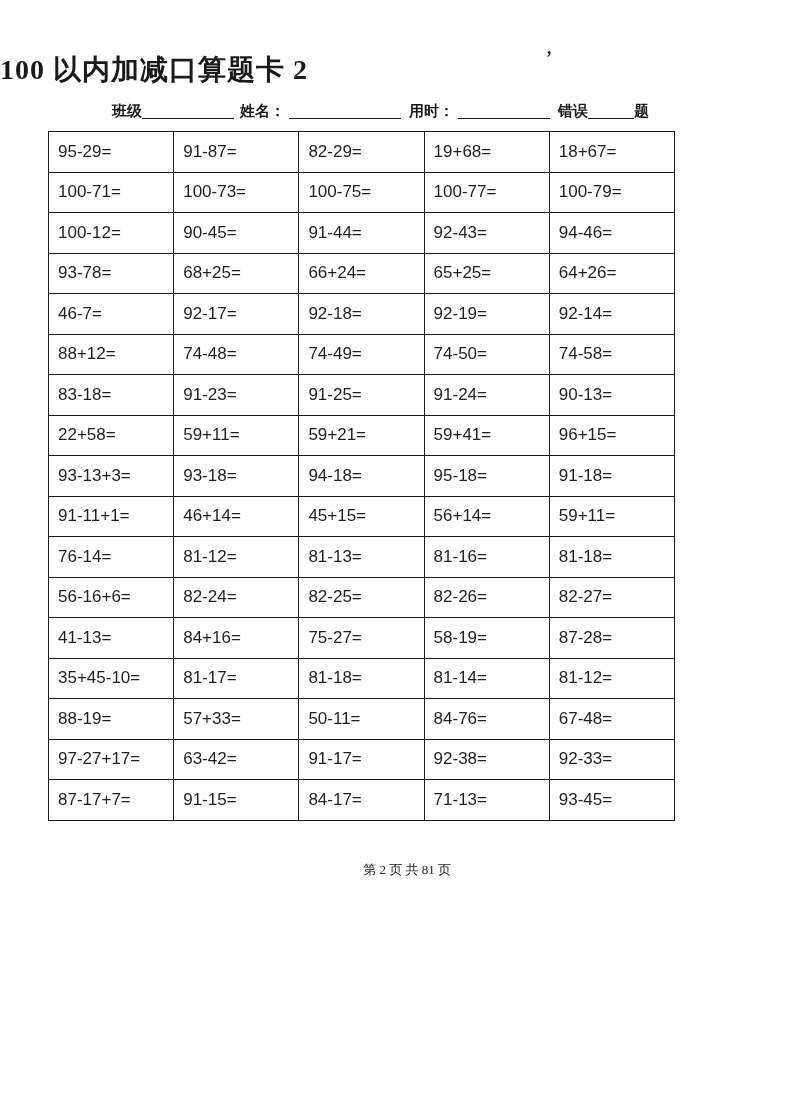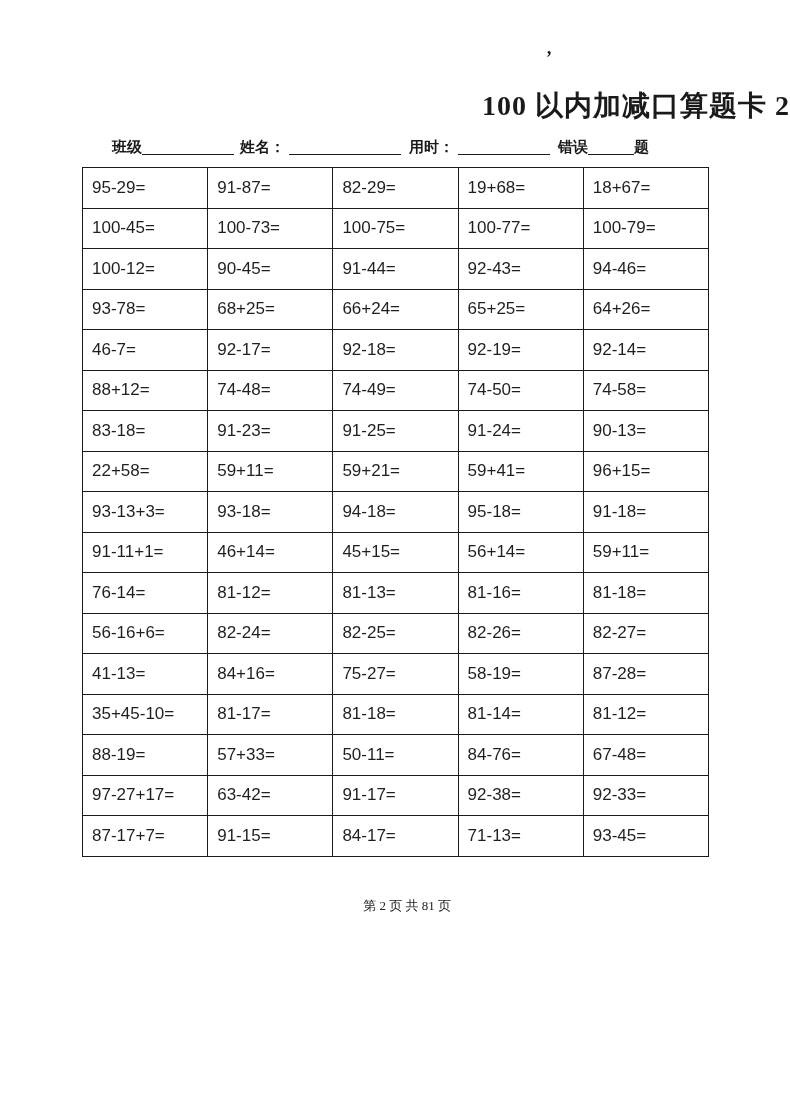--- a/index.html
+++ b/index.html
@@ -15,22 +15,22 @@
   }
   .stray-mark {
     position: absolute;
     top: 48px;
     left: 546px;
     font-size: 18px;
     font-weight: bold;
     font-family: "Liberation Serif", serif;
   }
   h1.page-title {
-    margin: 88px 0 0 0;
-    text-align: right;
+    margin: 52px 0 0 0;
+    text-align: left;
     font-size: 28px;
     line-height: 36px;
     font-weight: bold;
     font-family: "Liberation Serif", serif;
     letter-spacing: 1px;
   }
   .info-line {
     margin: 14px 0 0 112px;
     height: 22px;
     font-size: 15px;
@@ -47,21 +47,21 @@
     height: 17px;
   }
   .blank-class { width: 92px; margin-right: 6px; }
   .blank-name  { width: 112px; margin-right: 8px; }
   .blank-time  { width: 92px; margin-right: 8px; }
   .blank-error { width: 46px; }
   .gap-sm { display: inline-block; width: 4px; }
   table.problems-table {
     border-collapse: collapse;
     table-layout: fixed;
-    margin: 7px 0 0 82px;
+    margin: 7px 0 0 48px;
     width: 627px;
   }
   table.problems-table td {
     border: 1.5px solid #1a1a1a;
     width: 20%;
     height: 40.5px;
     padding: 0 2px 0 9px;
     font-size: 17px;
     color: #1f1f1f;
     vertical-align: middle;
@@ -102,21 +102,21 @@
 <table class="problems-table">
   <tbody>
       <tr>
         <td>95-29=</td>
         <td>91-87=</td>
         <td>82-29=</td>
         <td>19+68=</td>
         <td>18+67=</td>
       </tr>
       <tr>
-        <td>100-45=</td>
+        <td>100-71=</td>
         <td>100-73=</td>
         <td>100-75=</td>
         <td>100-77=</td>
         <td>100-79=</td>
       </tr>
       <tr>
         <td>100-12=</td>
         <td>90-45=</td>
         <td>91-44=</td>
         <td>92-43=</td>

